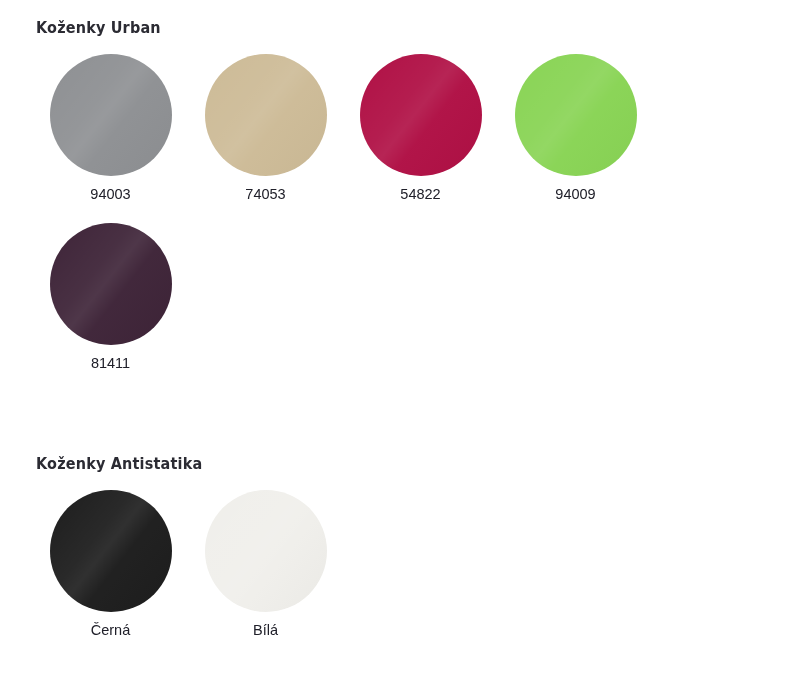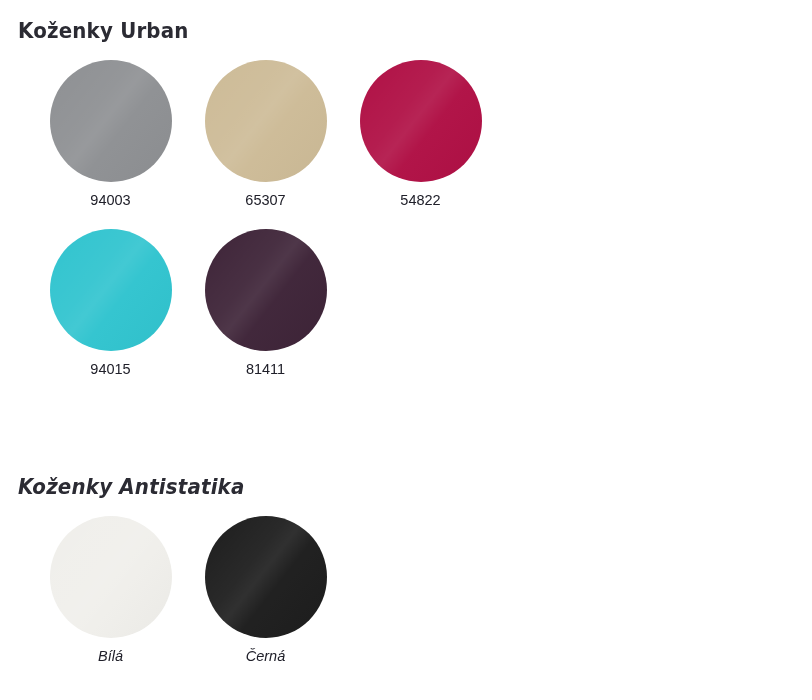--- a/index.html
+++ b/index.html
@@ -23,30 +23,30 @@
     box-sizing: border-box;
   }
 
   .section {
     position: absolute;
     left: 0;
     width: 812px;
   }
 
   #section-urban { top: 0; }
-  #section-antistatika { top: 456px; font-style: italic; }
+  #section-antistatika { top: 436px; }
 
   .section-heading {
     font-family: "DejaVu Sans Condensed", "Liberation Sans Narrow", "Liberation Sans", sans-serif;
-    font-size: 22px;
+    font-size: 16px;
     font-weight: 700;
     color: #2b2b33;
     letter-spacing: 0.2px;
     margin: 0;
-    padding: 0 0 0 18px;
+    padding: 0 0 0 36px;
     line-height: 1;
     white-space: nowrap;
   }
 
   #section-urban .section-heading { padding-top: 20px; }
   #section-antistatika .section-heading { padding-top: 20px; }
 
   .swatch-grid {
     display: block;
     padding-left: 33px;
@@ -126,66 +126,66 @@
           <div class="swatch-circle-wrap">
             <div class="swatch-circle" style="background-color: rgb(142, 144, 147);"></div>
           </div>
           <div class="swatch-label">94003</div>
         </div>
 
         <div class="swatch">
           <div class="swatch-circle-wrap">
             <div class="swatch-circle" style="background-color: rgb(205, 187, 151);"></div>
           </div>
-          <div class="swatch-label">65307</div>
+          <div class="swatch-label">74053</div>
         </div>
 
         <div class="swatch">
           <div class="swatch-circle-wrap">
             <div class="swatch-circle" style="background-color: rgb(176, 16, 69);"></div>
           </div>
           <div class="swatch-label">54822</div>
         </div>
 
+        <div class="swatch">
+          <div class="swatch-circle-wrap">
+            <div class="swatch-circle" style="background-color: rgb(137, 212, 85);"></div>
+          </div>
+          <div class="swatch-label">94009</div>
+        </div>
 
       </div>
 
       <div class="swatch-row" id="urban-row-2">
-        <div class="swatch">
-          <div class="swatch-circle-wrap">
-            <div class="swatch-circle" style="background-color: rgb(49, 196, 207);"></div>
-          </div>
-          <div class="swatch-label">94015</div>
-        </div>
 
         <div class="swatch">
           <div class="swatch-circle-wrap">
             <div class="swatch-circle" style="background-color: rgb(62, 36, 56);"></div>
           </div>
           <div class="swatch-label">81411</div>
         </div>
       </div>
 
     </div>
   </div>
 
   <div class="section" id="section-antistatika">
     <h2 class="section-heading">Koženky Antistatika</h2>
     <div class="swatch-grid">
       <div class="swatch-row">
         <div class="swatch">
           <div class="swatch-circle-wrap">
-            <div class="swatch-circle" style="background-color: rgb(240, 239, 235);"></div>
+            <div class="swatch-circle" style="background-color: rgb(29, 29, 29);"></div>
           </div>
-          <div class="swatch-label">Bílá</div>
+          <div class="swatch-label">Černá</div>
         </div>
 
         <div class="swatch">
           <div class="swatch-circle-wrap">
-            <div class="swatch-circle" style="background-color: rgb(29, 29, 29);"></div>
+            <div class="swatch-circle" style="background-color: rgb(240, 239, 235);"></div>
           </div>
-          <div class="swatch-label">Černá</div>
+          <div class="swatch-label">Bílá</div>
         </div>
       </div>
     </div>
   </div>
 
 </div>
 
 </body></html>

